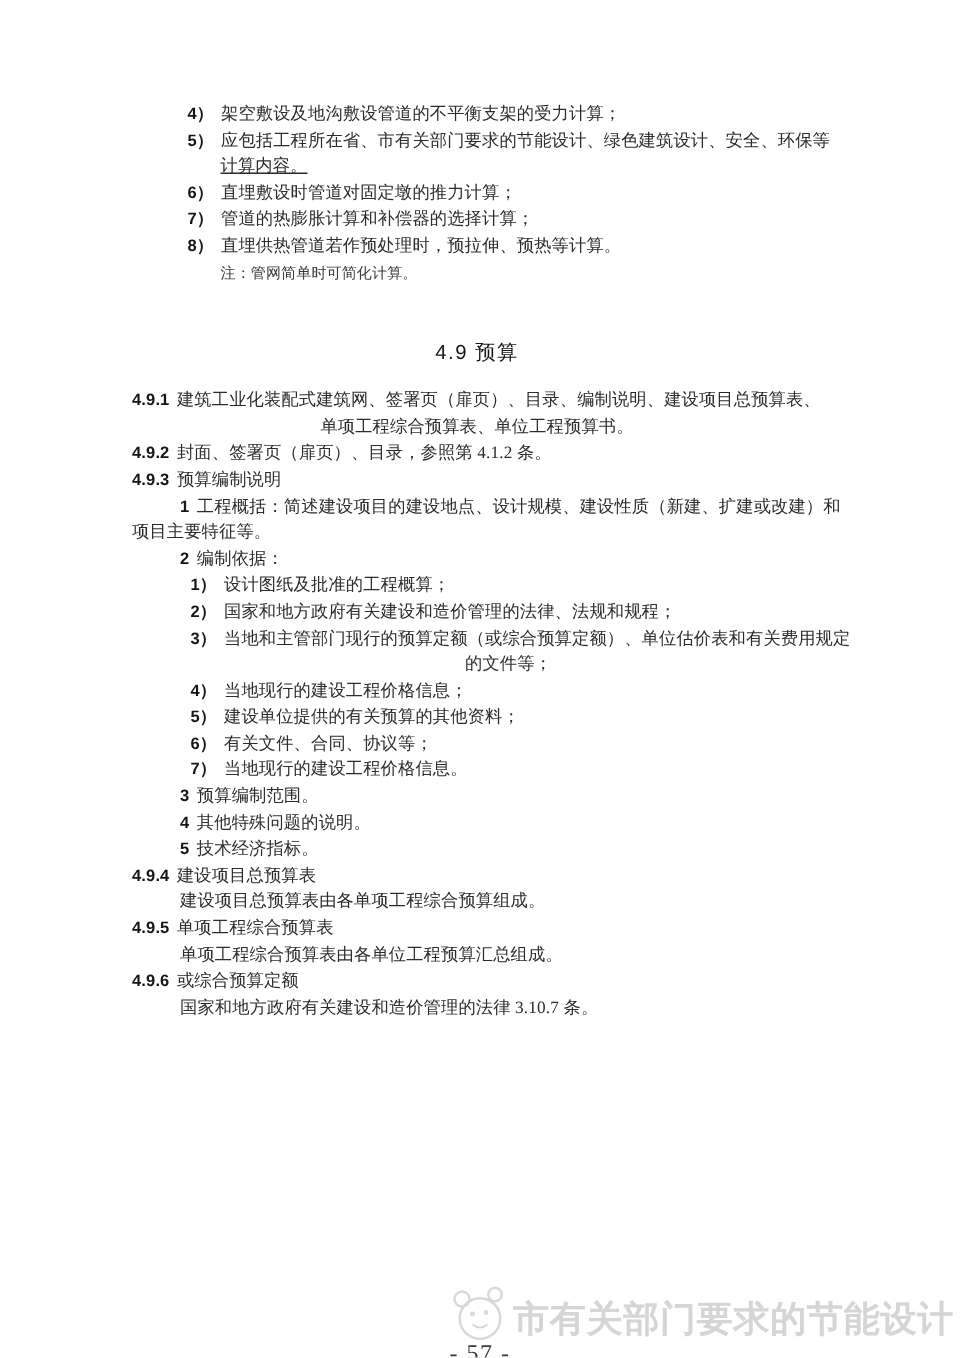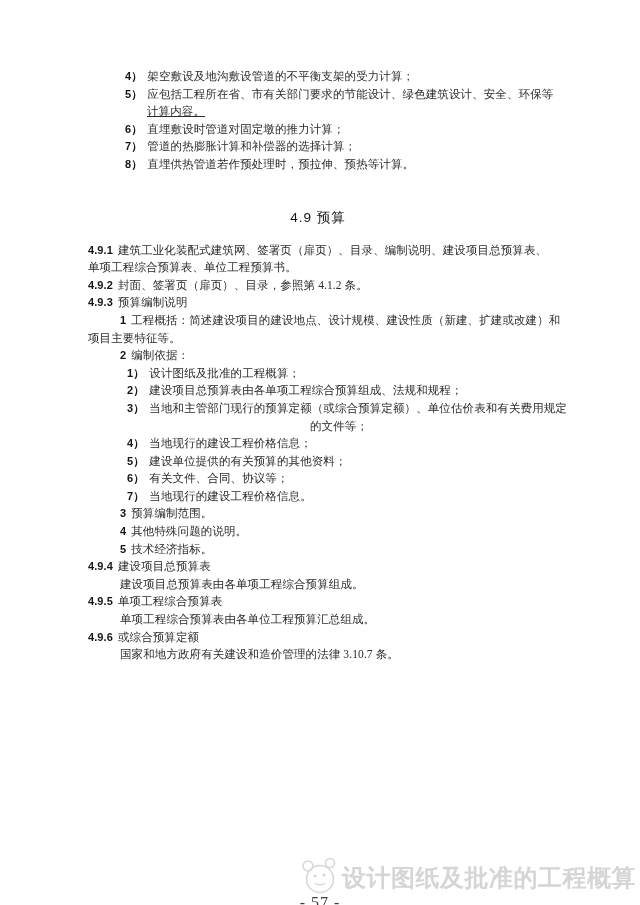--- a/index.html
+++ b/index.html
@@ -29,21 +29,21 @@
     font-weight:bold;
     color:#151515;
     margin-right:5px;
     font-size:11px;
   }
   
   .item   {padding-left:37px;}
   .itemc  {padding-left:59px;text-decoration:underline;}
   .note   {padding-left:59px;font-size:10px;line-height:17.6px;color:#383838;}
   .clause {padding-left:0;}
-  .clausec{padding-left:0;}
+  .clausec{padding-left:0;text-align:center;}
   .sub1   {padding-left:32px;}
   .sub1c  {padding-left:0;}
   .sub2   {padding-left:39px;}
   .sub2c  {padding-left:42px;text-align:center;}
   .body   {padding-left:32px;}
   .h{
     text-align:center;
     font-family:"Liberation Sans","DejaVu Sans",sans-serif;
     font-weight:normal;
     font-size:13.5px;
@@ -79,30 +79,31 @@
 
 <div class="page">
 
   <main class="content">
       <p class="ln item"><b class="num">4）</b><span>架空敷设及地沟敷设管道的不平衡支架的受力计算；</span></p>
       <p class="ln item"><b class="num">5）</b><span>应包括工程所在省、市有关部门要求的节能设计、绿色建筑设计、安全、环保等</span></p>
       <p class="ln itemc"><span>计算内容。</span></p>
       <p class="ln item"><b class="num">6）</b><span>直埋敷设时管道对固定墩的推力计算；</span></p>
       <p class="ln item"><b class="num">7）</b><span>管道的热膨胀计算和补偿器的选择计算；</span></p>
       <p class="ln item"><b class="num">8）</b><span>直埋供热管道若作预处理时，预拉伸、预热等计算。</span></p>
+      <p class="ln note"><span>注：管网简单时可简化计算。</span></p>
       <p class="ln h"><span>4.9 预算</span></p>
       <p class="ln clause"><b class="num">4.9.1</b><span>建筑工业化装配式建筑网、签署页（扉页）、目录、编制说明、建设项目总预算表、</span></p>
       <p class="ln clausec"><span>单项工程综合预算表、单位工程预算书。</span></p>
       <p class="ln clause"><b class="num">4.9.2</b><span>封面、签署页（扉页）、目录，参照第 4.1.2 条。</span></p>
       <p class="ln clause"><b class="num">4.9.3</b><span>预算编制说明</span></p>
       <p class="ln sub1"><b class="num">1</b><span>工程概括：简述建设项目的建设地点、设计规模、建设性质（新建、扩建或改建）和</span></p>
       <p class="ln sub1c"><span>项目主要特征等。</span></p>
       <p class="ln sub1"><b class="num">2</b><span>编制依据：</span></p>
       <p class="ln sub2"><b class="num">1）</b><span>设计图纸及批准的工程概算；</span></p>
-      <p class="ln sub2"><b class="num">2）</b><span>建设项目总预算表由各单项工程综合预算组成、法规和规程；</span></p>
+      <p class="ln sub2"><b class="num">2）</b><span>国家和地方政府有关建设和造价管理的法律、法规和规程；</span></p>
       <p class="ln sub2"><b class="num">3）</b><span>当地和主管部门现行的预算定额（或综合预算定额）、单位估价表和有关费用规定</span></p>
       <p class="ln sub2c"><span>的文件等；</span></p>
       <p class="ln sub2"><b class="num">4）</b><span>当地现行的建设工程价格信息；</span></p>
       <p class="ln sub2"><b class="num">5）</b><span>建设单位提供的有关预算的其他资料；</span></p>
       <p class="ln sub2"><b class="num">6）</b><span>有关文件、合同、协议等；</span></p>
       <p class="ln sub2"><b class="num">7）</b><span>当地现行的建设工程价格信息。</span></p>
       <p class="ln sub1"><b class="num">3</b><span>预算编制范围。</span></p>
       <p class="ln sub1"><b class="num">4</b><span>其他特殊问题的说明。</span></p>
       <p class="ln sub1"><b class="num">5</b><span>技术经济指标。</span></p>
       <p class="ln clause"><b class="num">4.9.4</b><span>建设项目总预算表</span></p>
@@ -119,16 +120,16 @@
     <span class="logo">
       <svg width="42" height="44" viewBox="0 0 42 44" fill="none" xmlns="http://www.w3.org/2000/svg">
         <circle cx="21" cy="26" r="13.5" stroke="#d8d8d8" stroke-width="1.6"></circle>
         <circle cx="9" cy="13" r="5" stroke="#d8d8d8" stroke-width="1.6"></circle>
         <circle cx="31" cy="10" r="4.5" stroke="#d8d8d8" stroke-width="1.6"></circle>
         <circle cx="16" cy="23" r="1.6" fill="#d8d8d8"></circle>
         <circle cx="25" cy="22" r="1.6" fill="#d8d8d8"></circle>
         <path d="M16 30 q5 4 10 0" stroke="#d8d8d8" stroke-width="1.4" fill="none"></path>
       </svg>
     </span>
-    <span>设计图纸及批准的工程概算</span>
+    <span>市有关部门要求的节能设计</span>
   </div>
 
 </div>
 
 </body></html>

